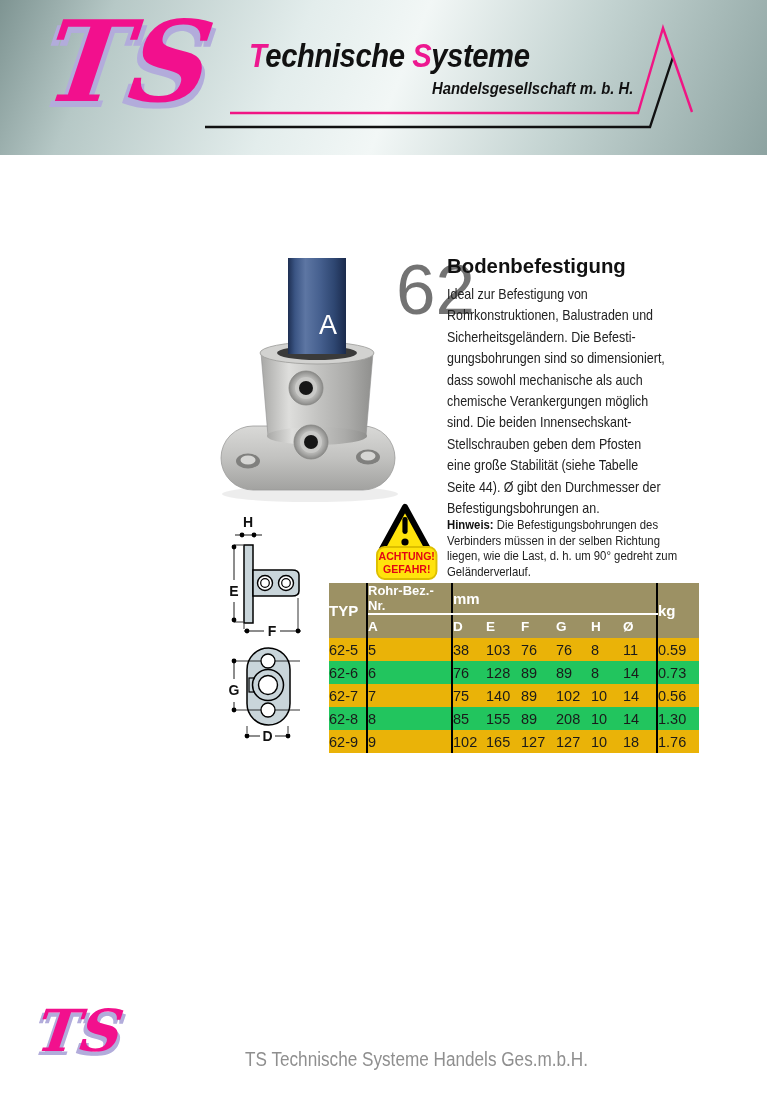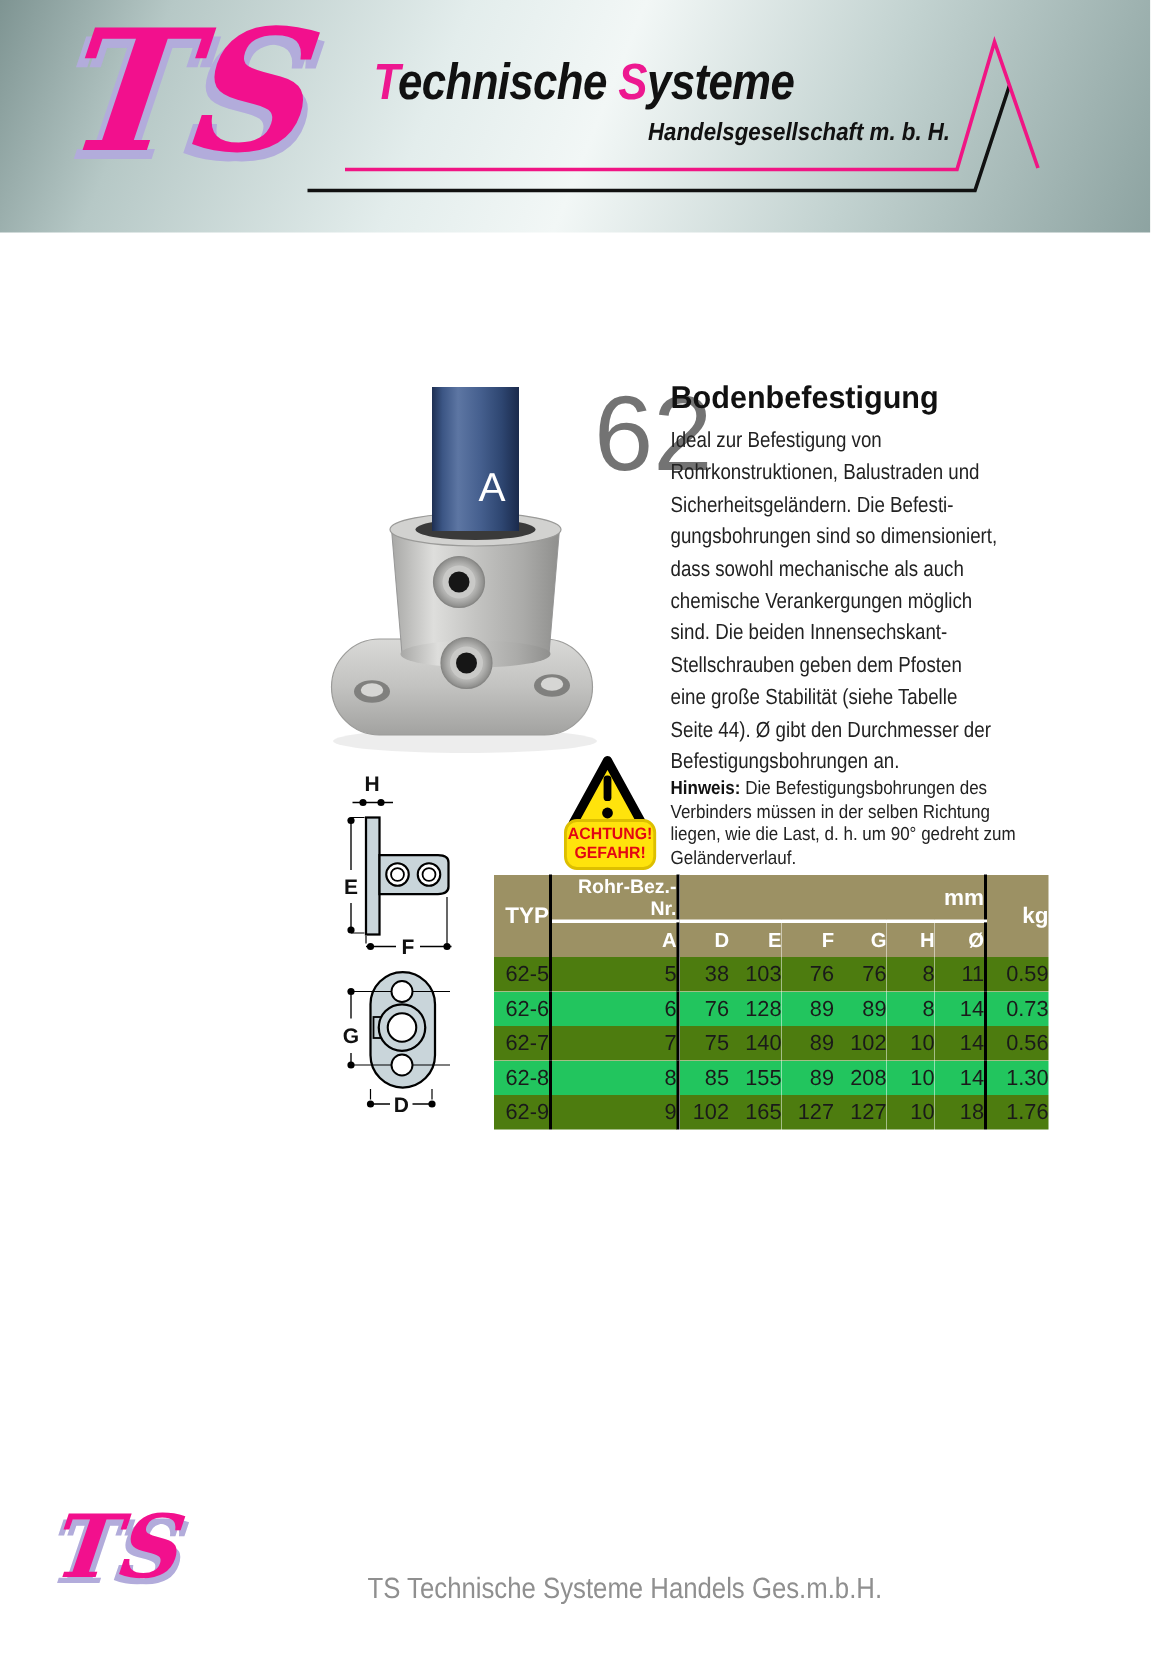--- a/index.html
+++ b/index.html
@@ -40,26 +40,26 @@
   .note .pre{white-space:pre-line;}
   .note b{color:#111;}
 
   
   .tech{position:absolute;left:222px;top:512px;}
   .tech text{font-family:"Liberation Sans",sans-serif;font-size:14px;font-weight:bold;fill:#111;}
 
   
   table.spec{position:absolute;left:329px;top:583px;width:370px;border-collapse:collapse;
     table-layout:fixed;font-family:"Liberation Sans",sans-serif;}
-  table.spec th,table.spec td{padding:0;text-align:right;vertical-align:middle;overflow:hidden;}
+  table.spec th,table.spec td{padding:0;text-align:left;vertical-align:middle;overflow:hidden;}
   table.spec thead th{background:#9c9164;color:#fff;}
   .h1{height:22px;font-size:15px;font-weight:bold;}
   .h1.rohr{font-size:13px;}
   .h2{height:23px;font-size:13.5px;font-weight:bold;}
-  table.spec td{height:23px;font-size:14.5px;color:#1a1a1a;background:#4d7c0f;}
+  table.spec td{height:23px;font-size:14.5px;color:#1a1a1a;background:#eab308;}
   table.spec tbody tr.stripe td{background:#22c55e;}
   .bR{border-right:2px solid #000;}
   .bB{border-bottom:2px solid #fff;}
 
   
   .footer-text{position:absolute;left:245px;top:991px;font-size:19.5px;line-height:27.6px;
     color:#8f8f8f;transform:scaleX(0.88);transform-origin:0 0;white-space:pre-wrap;width:560px;}
 </style>
 </head>
 <body>

